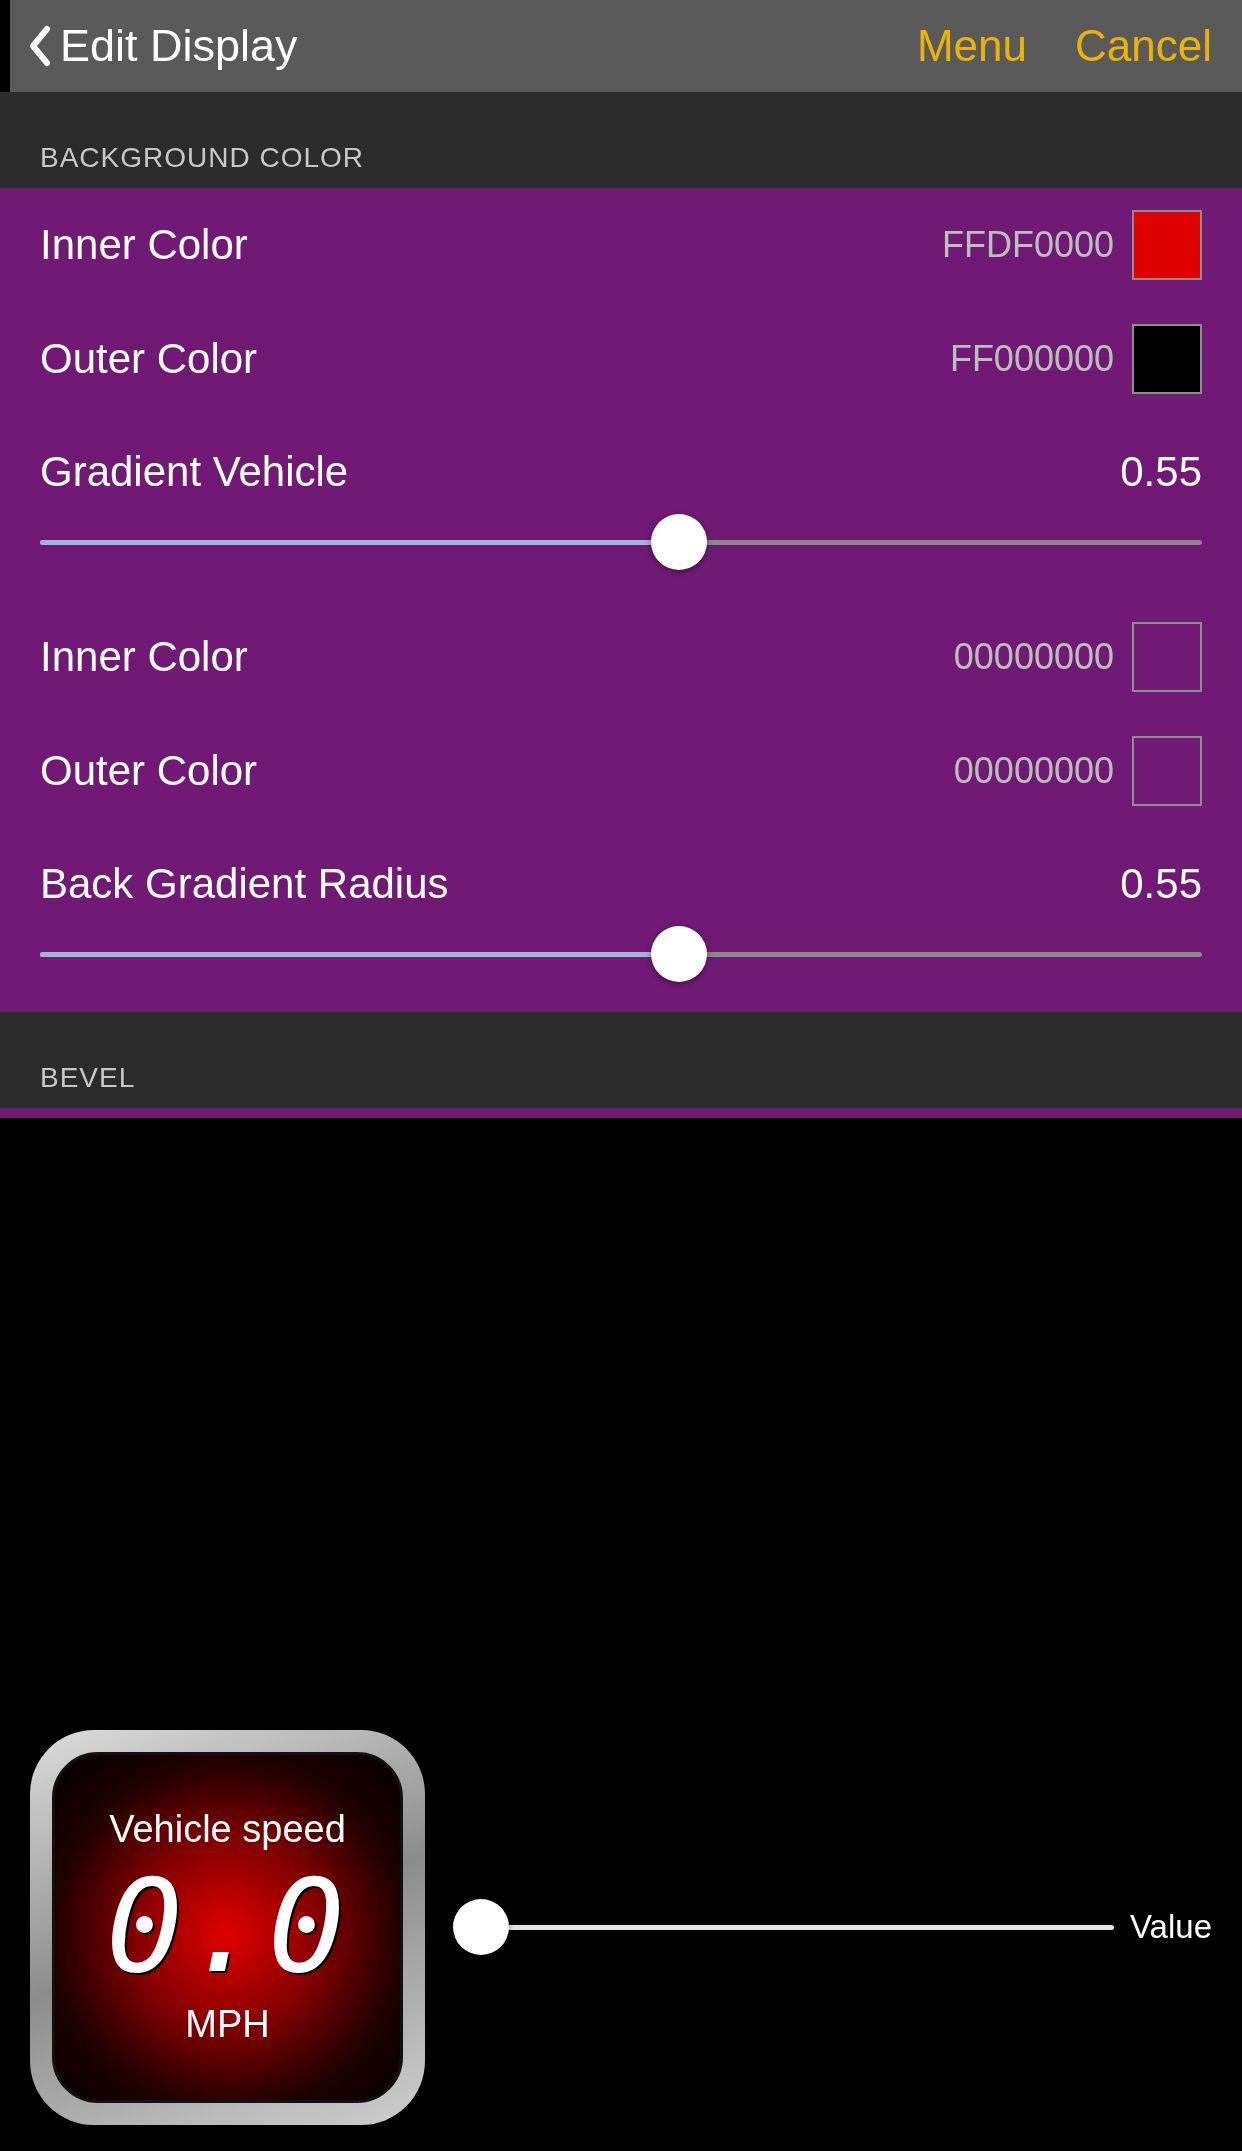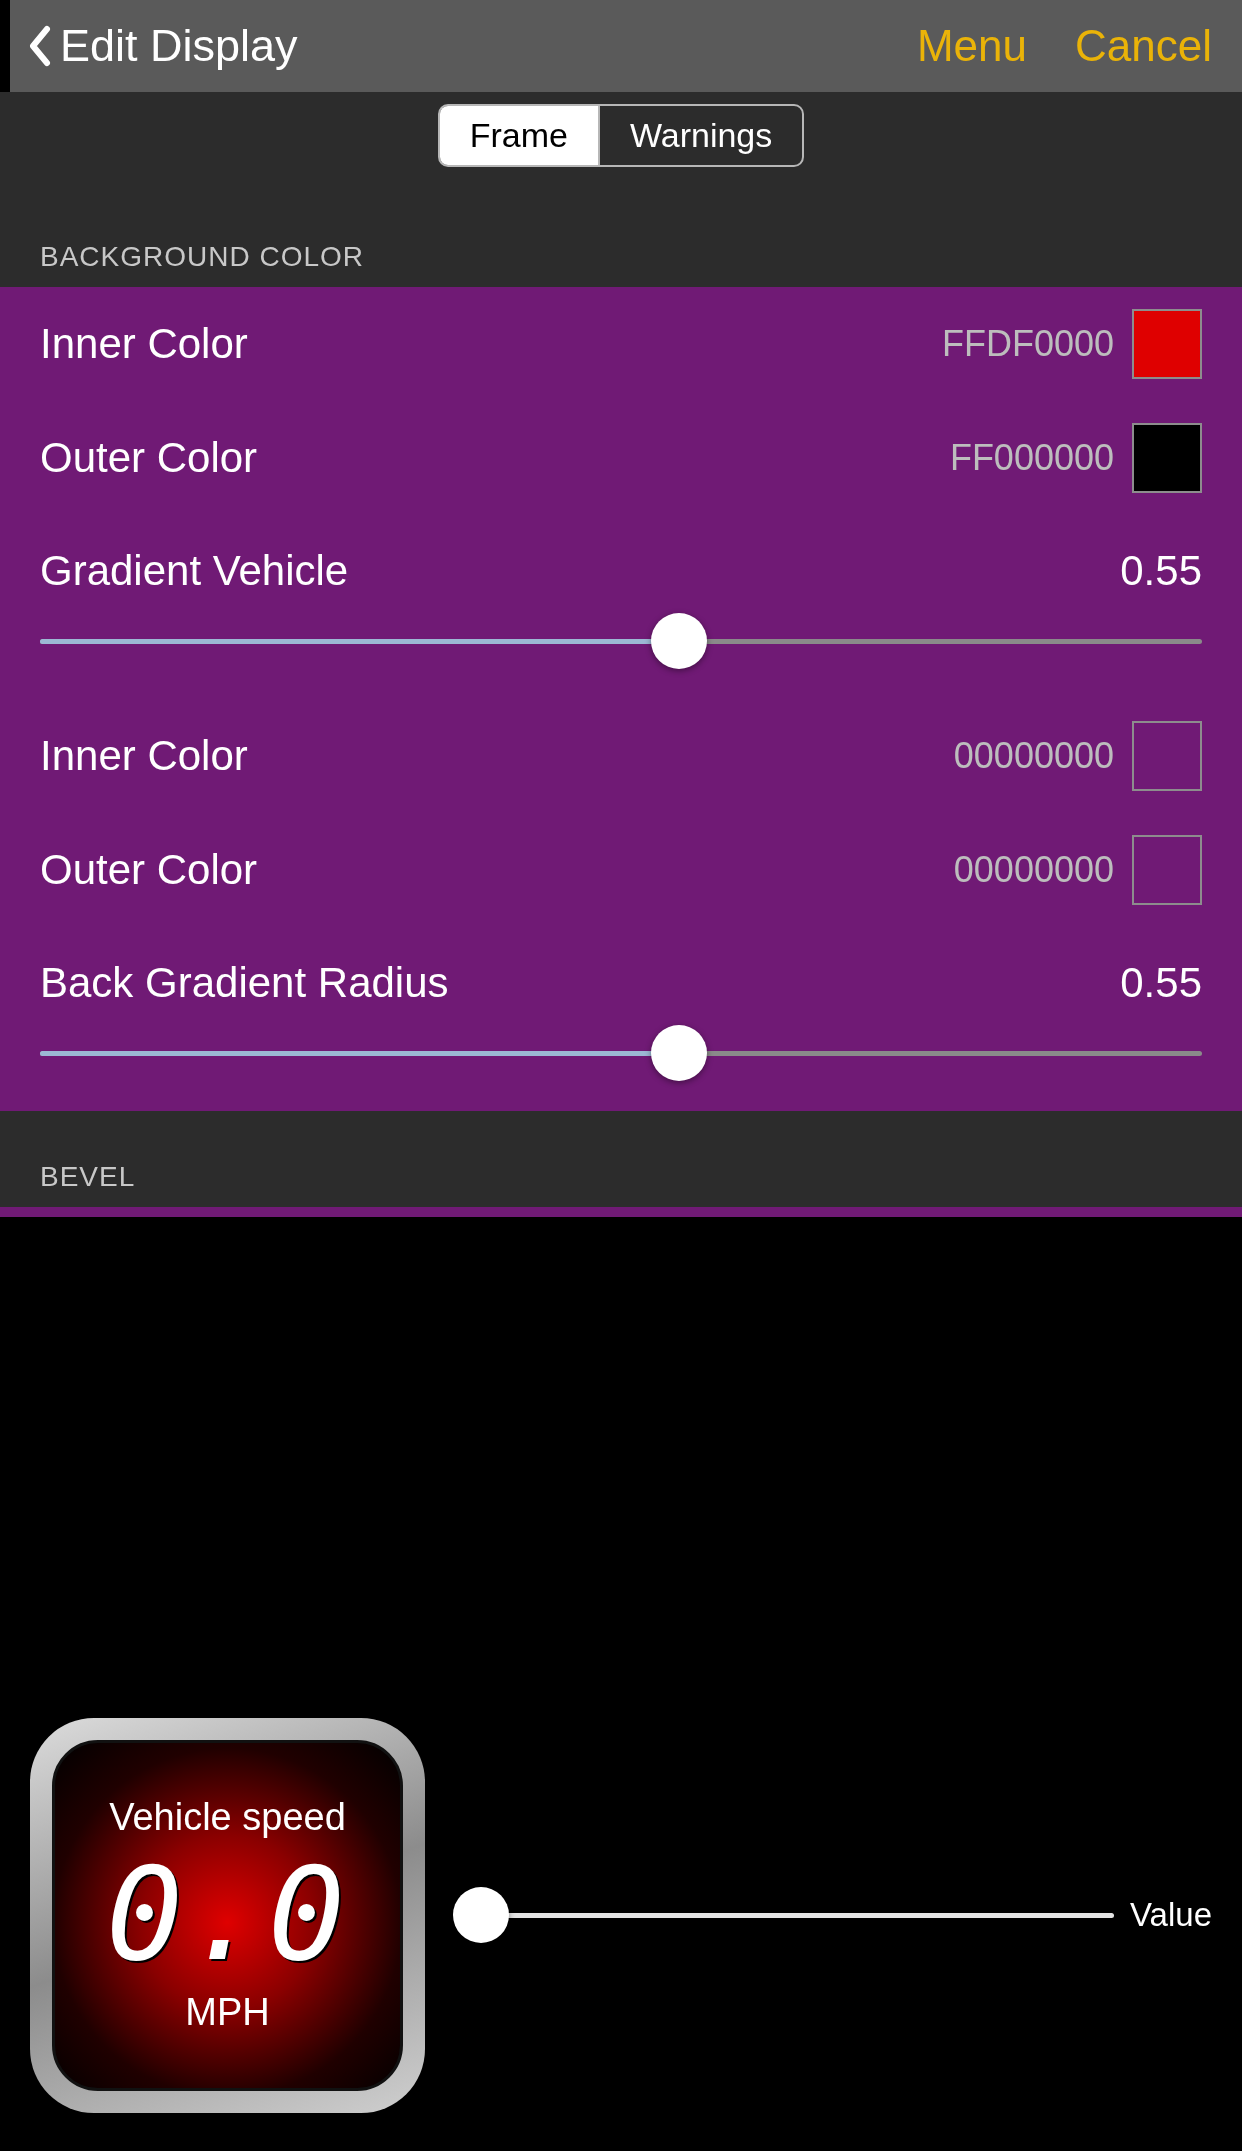--- a/index.html
+++ b/index.html
@@ -154,21 +154,21 @@
     border-radius: 50%;
     background: #fff;
     transform: translateX(-50%);
     box-shadow: 0 2px 6px rgba(0,0,0,.4);
   }
 
   
   .preview-area {
     position: absolute;
     left: 0; right: 0;
-    bottom: 16px;
+    bottom: 4px;
     height: 440px;
     background: #000;
     display: flex;
     align-items: center;
     padding: 0 30px;
     gap: 30px;
   }
   .gauge-frame {
     width: 395px;
     height: 395px;
@@ -242,26 +242,20 @@
     <span class="nav-title">Edit Display</span>
   </div>
   <div class="nav-right">
     <button class="nav-btn">Menu</button>
     <button class="nav-btn">Cancel</button>
   </div>
 </div>
 
 <div class="scroll-area">
 
-  <div class="seg-wrap">
-    <div class="segmented">
-      <button class="seg-item active">Frame</button>
-      <button class="seg-item">Warnings</button>
-    </div>
-  </div>
 
   <div class="section-header">BACKGROUND COLOR</div>
 
   <div class="panel">
 
     <div class="row">
       <span class="row-label">Inner Color</span>
       <span class="row-right">
         <span class="hex-val">FFDF0000</span>
         <span class="swatch" style="background:#df0000"></span>

